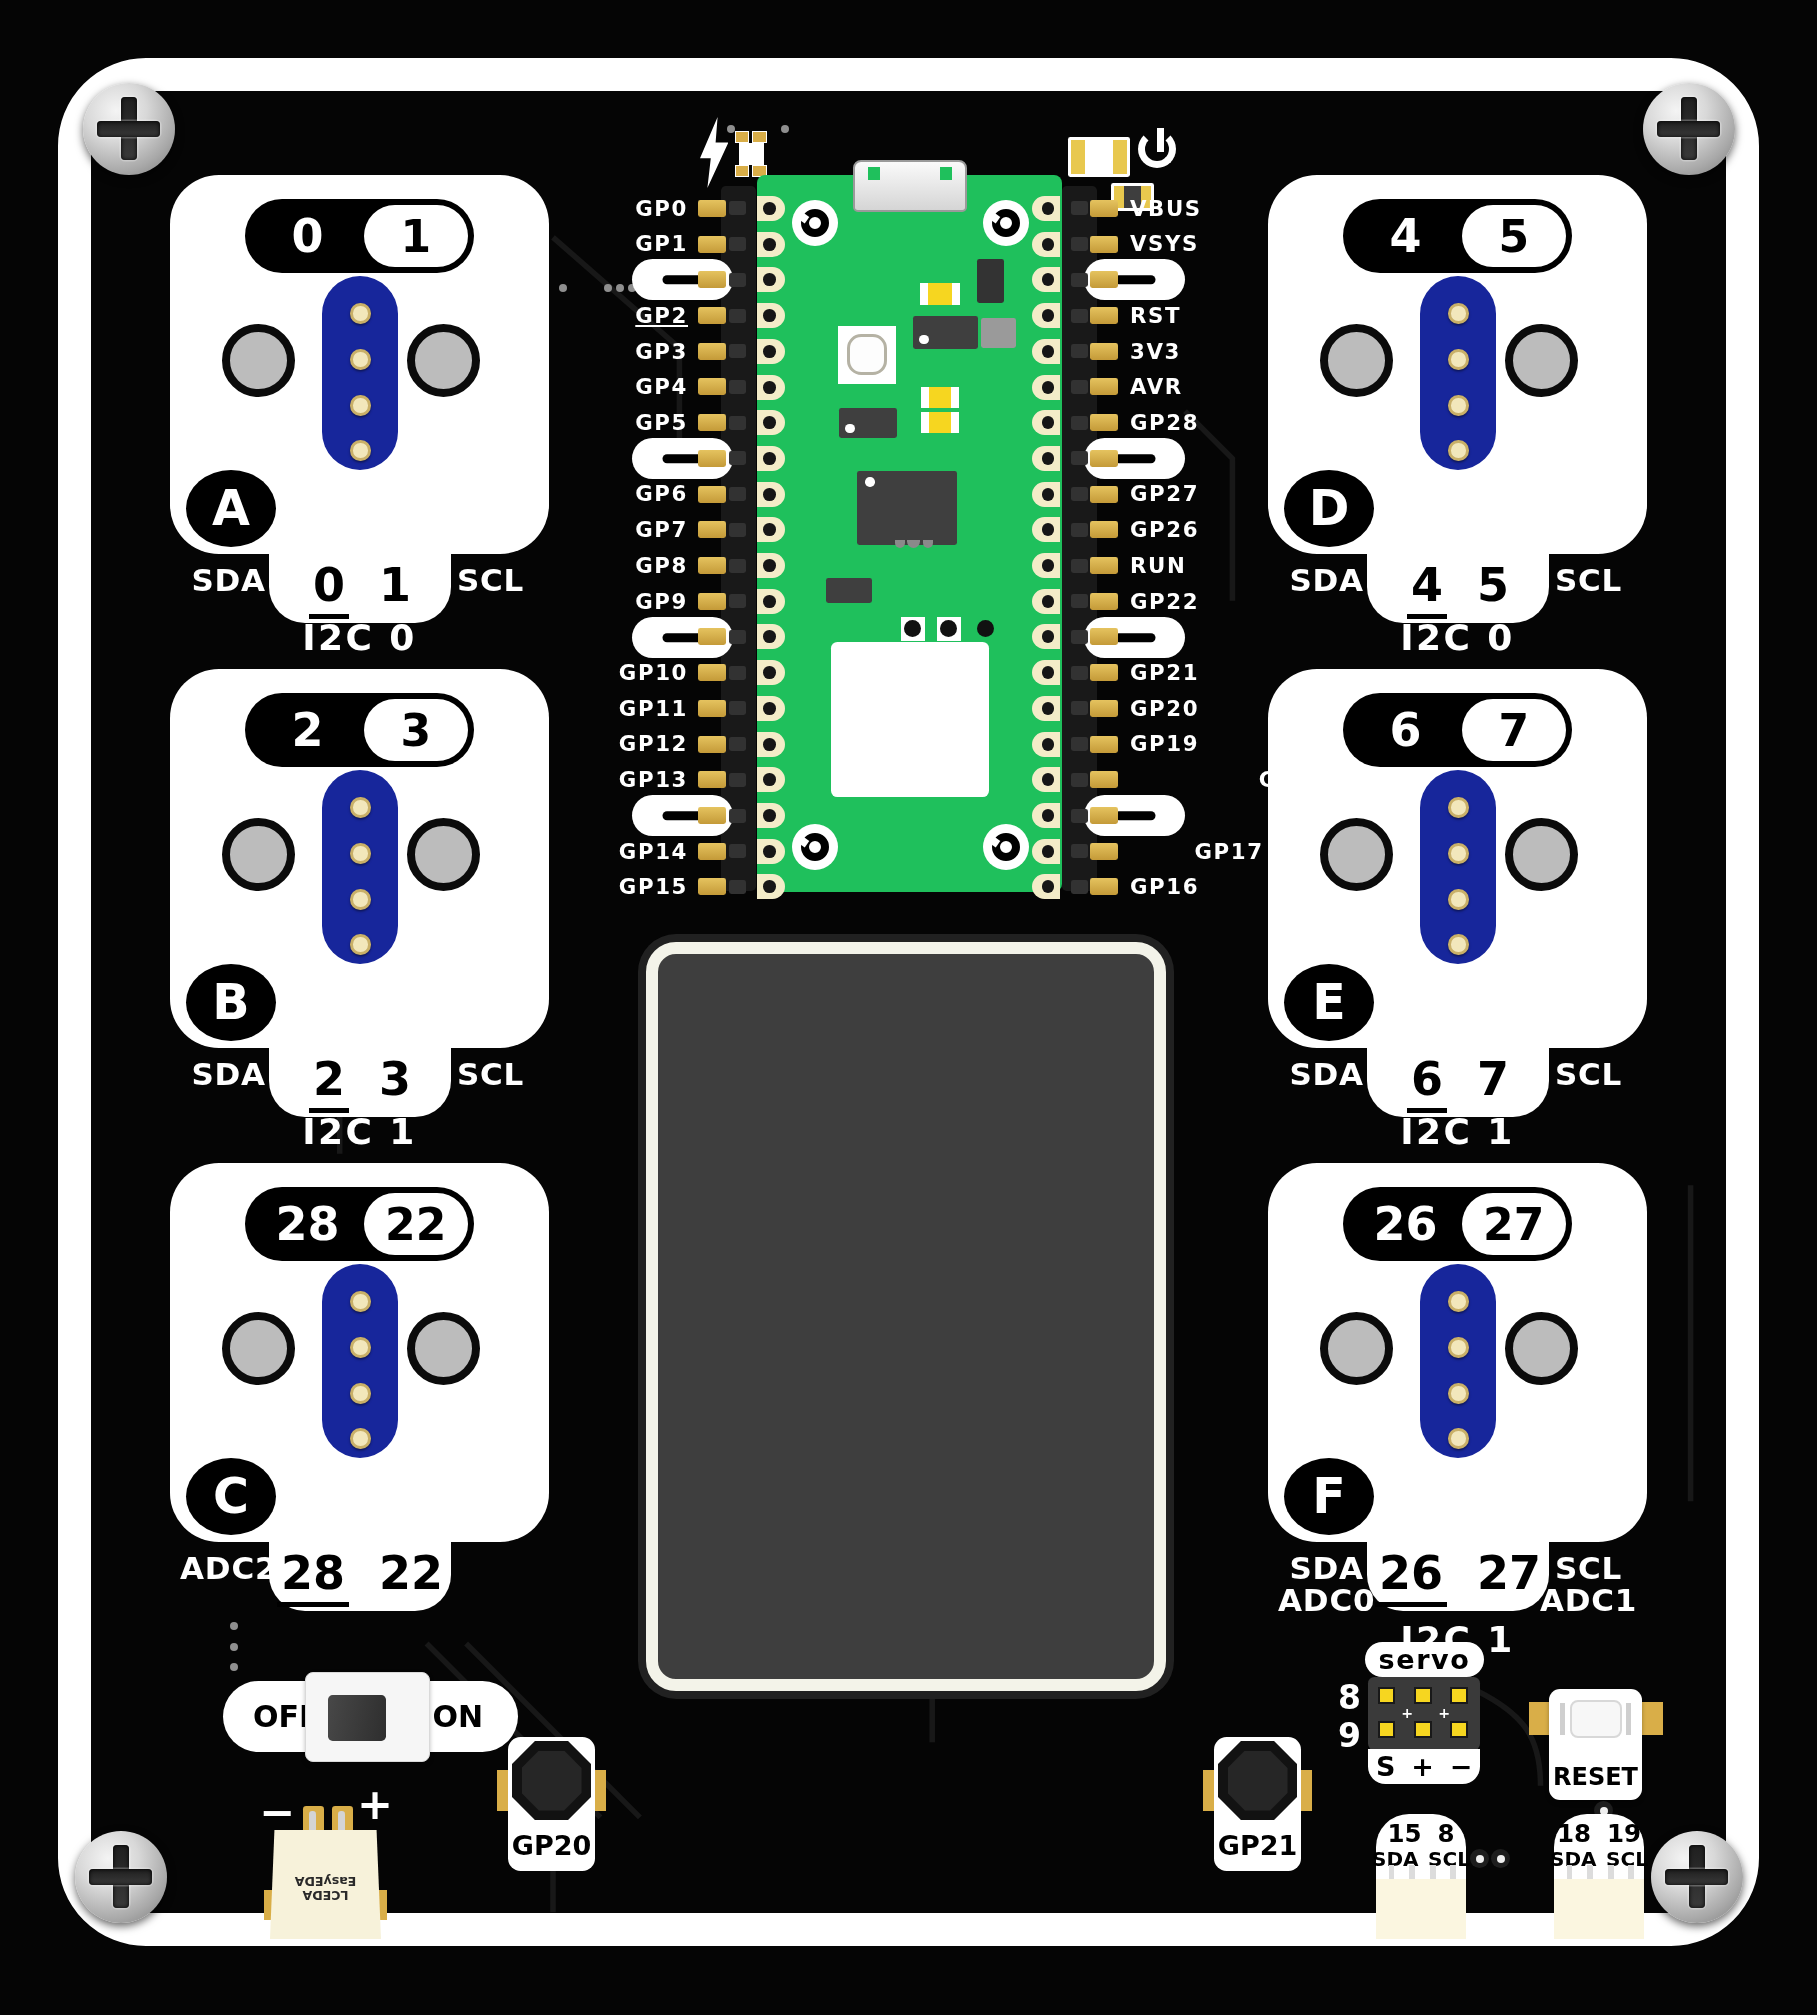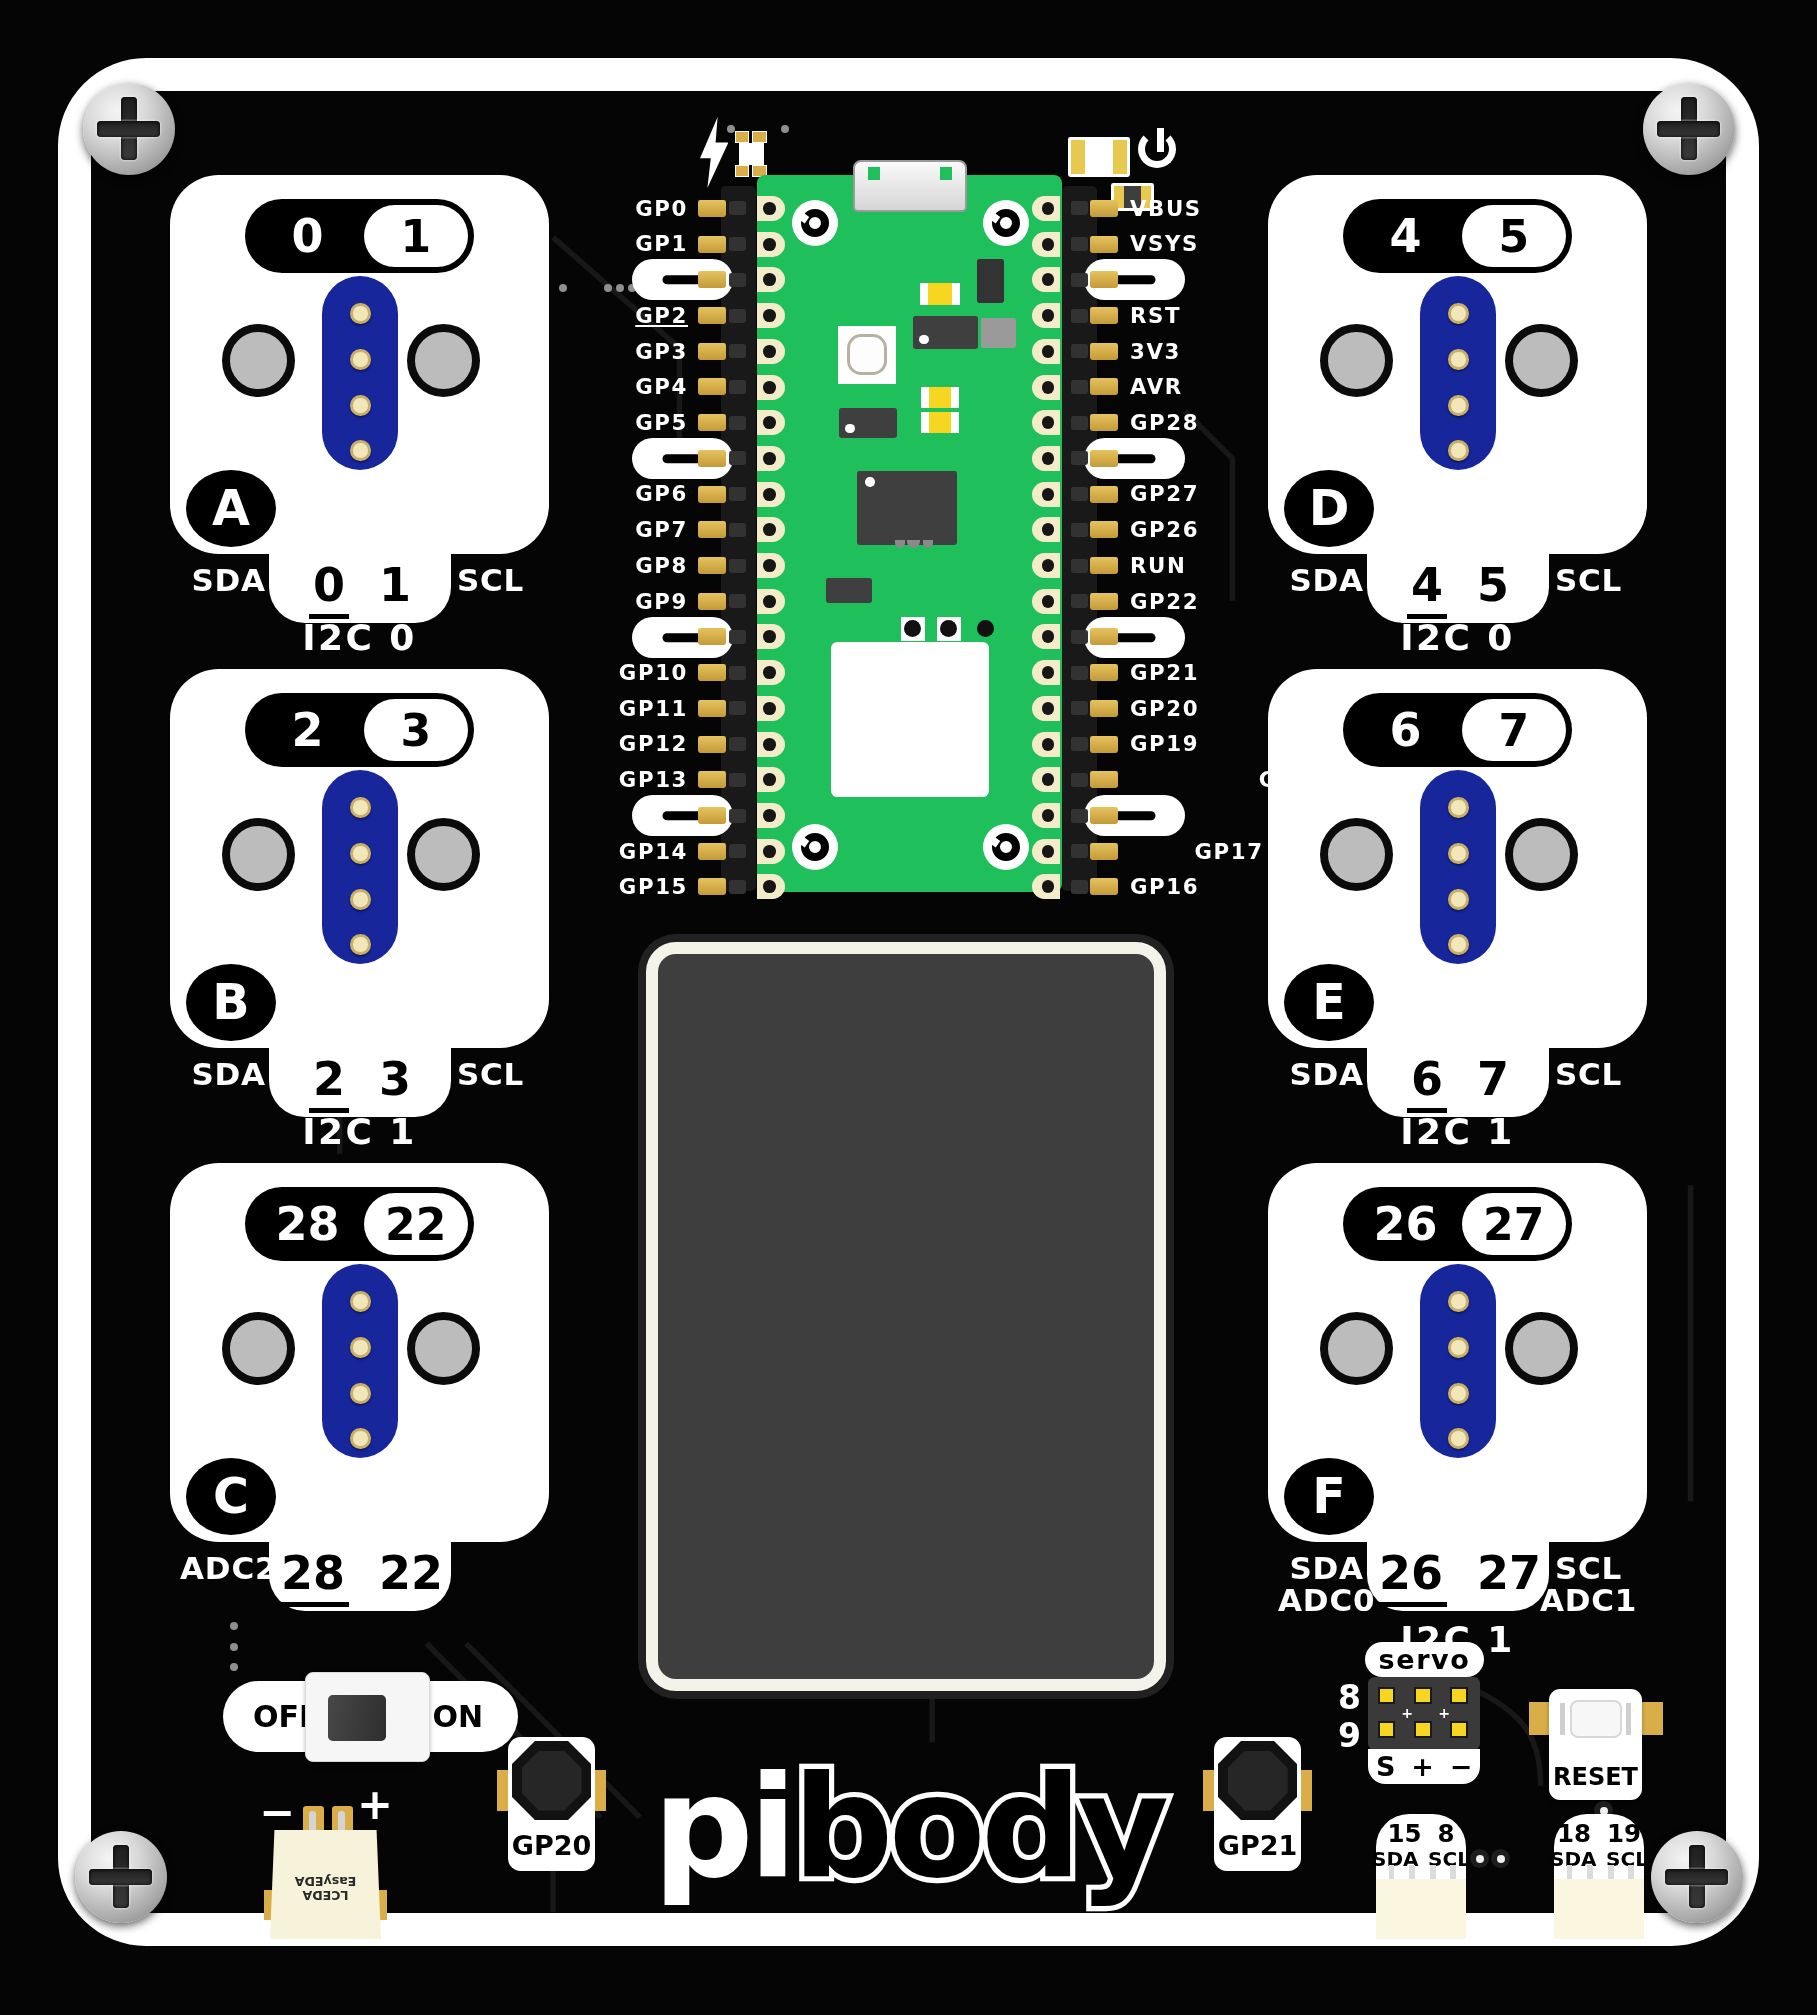--- a/index.html
+++ b/index.html
@@ -817,21 +817,20 @@
   <div class="gpbtn" style="left:1214px; top:1737px">
     <div class="gtab" style="left:-11px"></div>
       <div class="gtab" style="right:-11px"></div>
     <div class="plate2"></div>
     <div class="octo">
         <i></i>
       </div>
     <div class="lbl">GP21</div>
   </div>
 
-  <div id="logo"><span class="pi">pi</span><span class="body">body</span></div>
 
   <div id="servo">
     <div class="title">servo</div>
     <div class="block">
       <div class="spin" style="left:9.5px; top:9.5px"></div>
         <div class="spin" style="left:46px; top:9.5px"></div>
         <div class="spin" style="left:82px; top:9.5px"></div>
       <div class="spin" style="left:9.5px; top:44px"></div>
         <div class="spin" style="left:46px; top:44px"></div>
         <div class="spin" style="left:82px; top:44px"></div>

